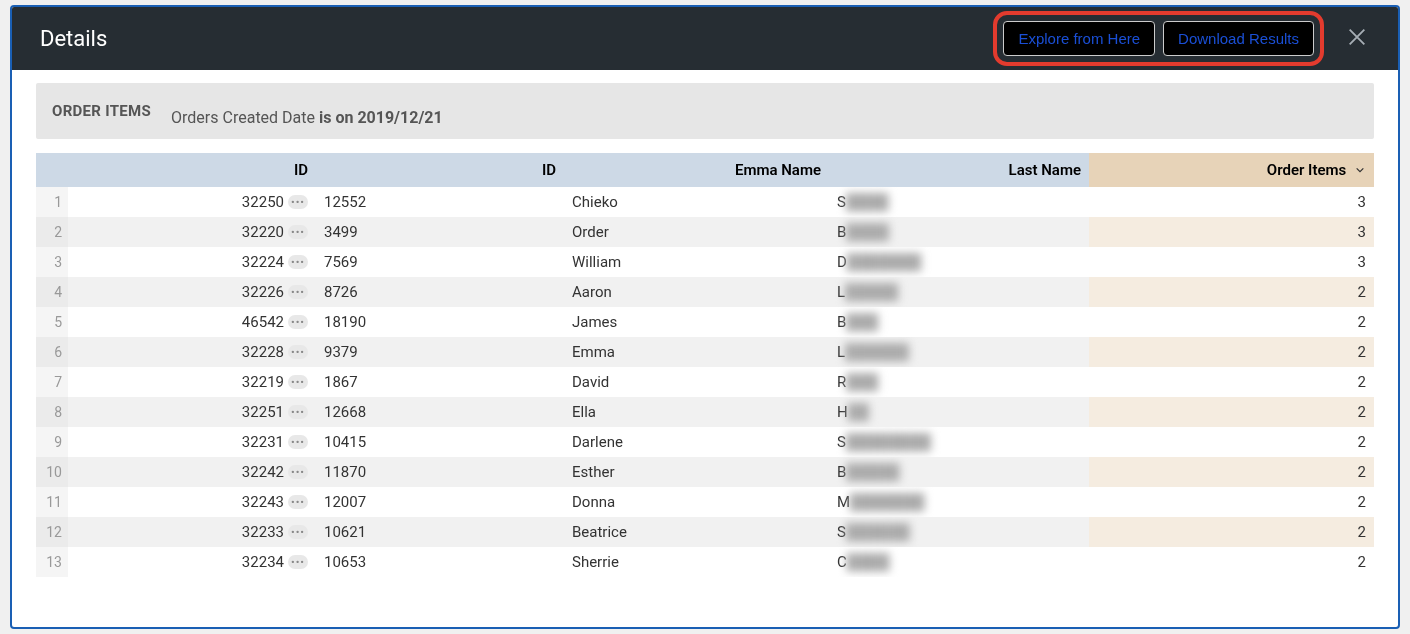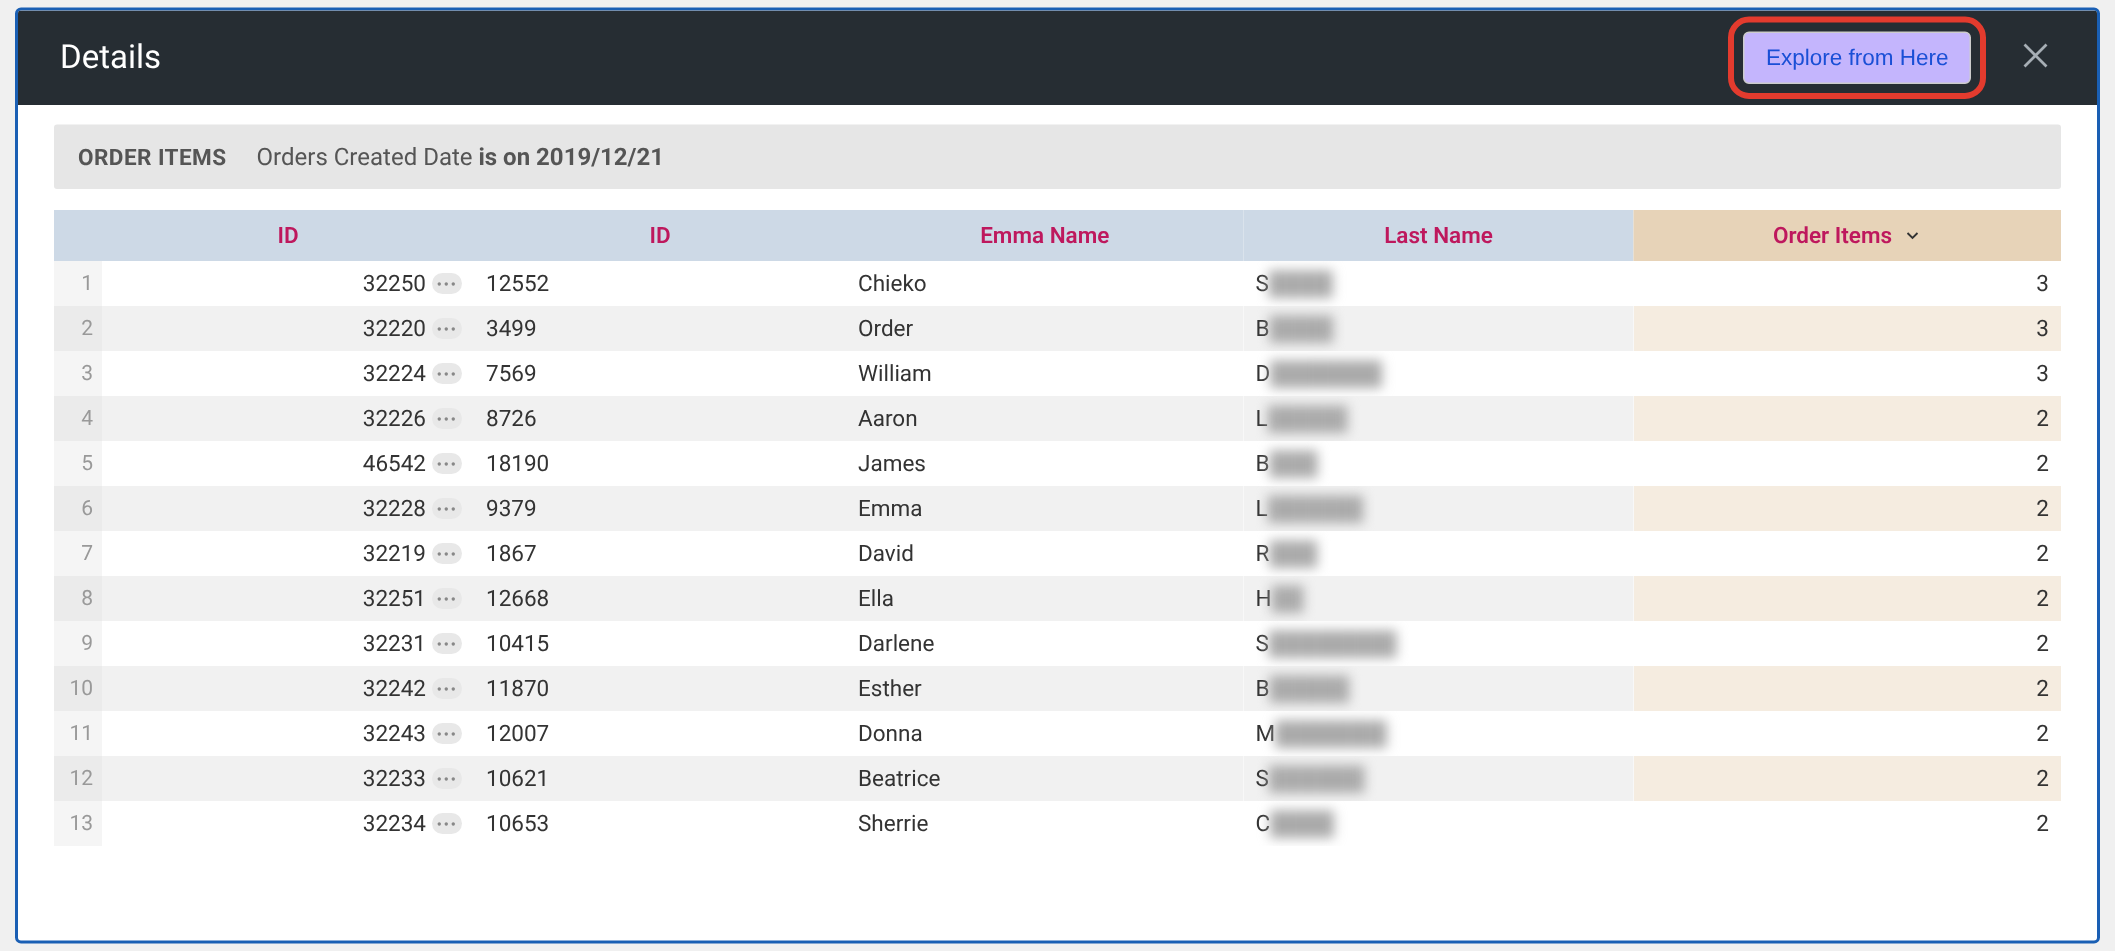--- a/index.html
+++ b/index.html
@@ -48,21 +48,21 @@
       position: relative;
     }
     .highlight-box {
       border: 4px solid #e33b2e;
       border-radius: 14px;
       padding: 6px;
       display: flex;
       gap: 8px;
     }
     .btn {
-      background: #c4b5fd;
+      background: #000000;
       color: #1a4fd6;
       border: 1px solid #ccc;
       padding: 8px 14px;
       font-size: 15px;
       border-radius: 4px;
       cursor: pointer;
       white-space: nowrap;
     }
     .close-btn {
       background: transparent;
@@ -93,39 +93,40 @@
     }
     .filter-label {
       font-weight: 700;
       color: #555;
       font-size: 15px;
       letter-spacing: 0.3px;
     }
     .filter-text {
       color: #555;
       font-size: 16px;
+      margin-top: 13px;
     }
     .filter-text .bold {
       font-weight: 700;
     }
     .table-wrap {
       margin-top: 14px;
       overflow-y: auto;
       flex: 1;
     }
     table {
       width: 100%;
       border-collapse: collapse;
       table-layout: fixed;
     }
     thead th {
-      text-align: center;
+      text-align: right;
       font-weight: 600;
       font-size: 15px;
-      color: #be185d;
+      color: #000000;
       padding: 8px 8px;
       height: 32px;
     }
     thead th.row-num-h {
       width: 32px;
       background: #cdd9e6;
     }
     thead th.dim {
       background: #cdd9e6;
     }
@@ -215,20 +216,21 @@
   </style>
 </head>
 <body>
 
 <div class="modal">
   <div class="header">
     <div class="header-title">Details</div>
     <div class="header-actions">
       <div class="highlight-box">
         <button class="btn">Explore from Here</button>
+        <button class="btn">Download Results</button>
       </div>
       <button class="close-btn">
         <svg viewBox="0 0 24 24" fill="none" stroke-width="2">
             <path d="M4 4 L20 20 M20 4 L4 20"></path>
           </svg>
       </button>
     </div>
   </div>
 
   <div class="body">

